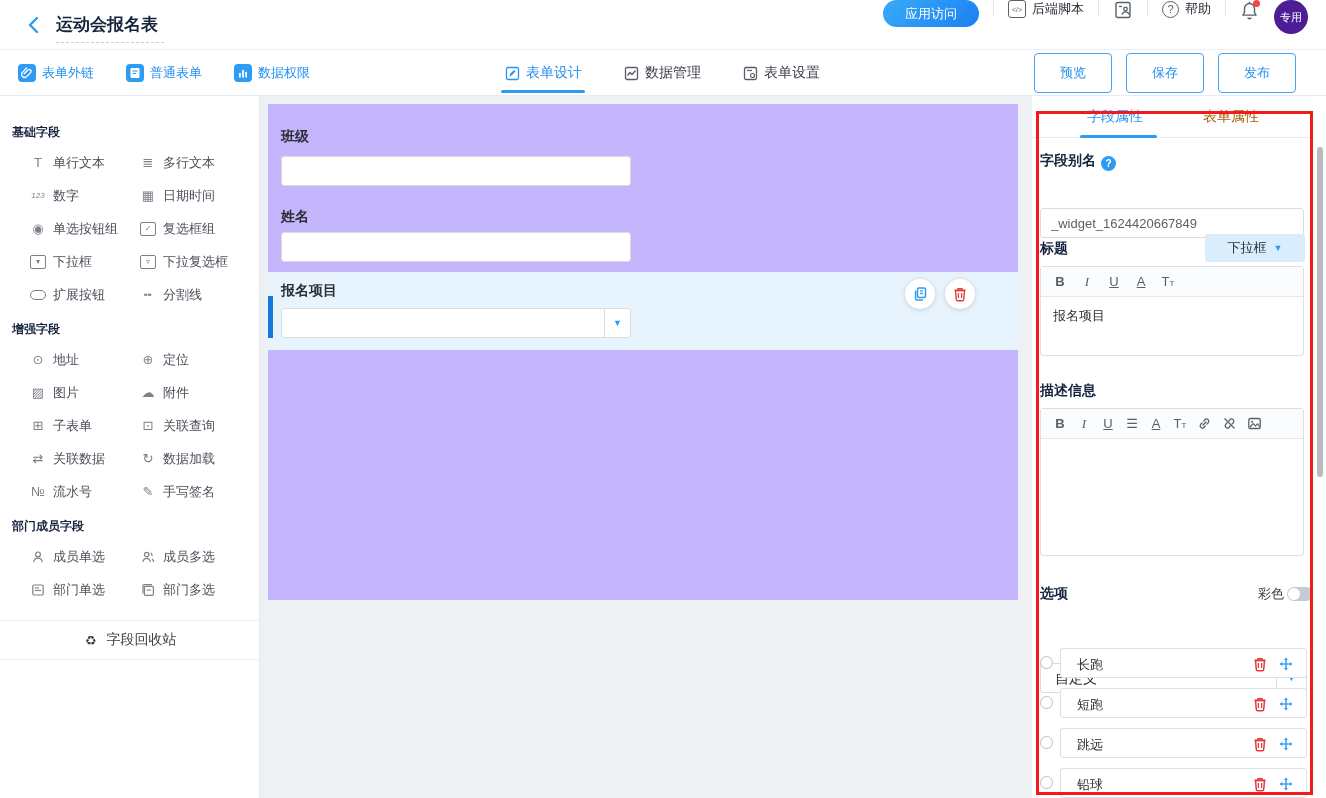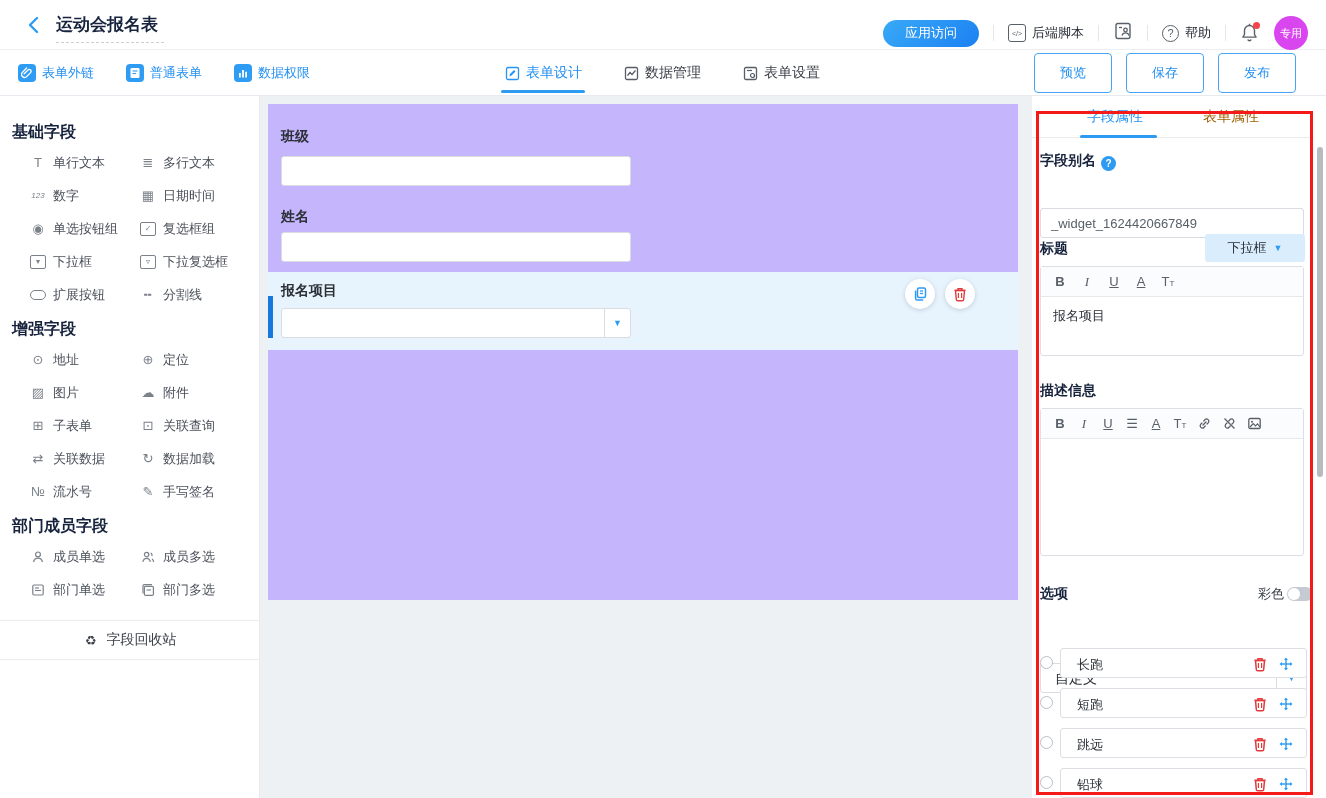--- a/index.html
+++ b/index.html
@@ -4,45 +4,45 @@
 <style>
   * { margin:0; padding:0; box-sizing:border-box; }
   html,body { background:#fff; }
   body { font-family:"Liberation Sans","DejaVu Sans",sans-serif; color:#2a2f36; }
   .app { position:relative; width:1326px; height:798px; overflow:hidden; background:#eef1f4; }
 
   
   .topbar { position:absolute; left:0; top:0; width:1326px; height:50px; background:#fff; border-bottom:1px solid #eceef1; z-index:3; }
   .back { position:absolute; left:24px; top:15px; width:20px; height:20px; cursor:pointer; }
   .doc-title { position:absolute; left:56px; top:13px; font-size:17px; font-weight:bold; color:#17233d; padding:0 6px 6px 0; border-bottom:1px dashed #ccd0d6; }
-  .hdr-right { position:absolute; right:18px; top:0; height:66px; display:flex; align-items:center; gap:14px; }
+  .hdr-right { position:absolute; right:18px; top:0; height:66px; display:flex; align-items:flex-start; gap:14px; }
   .pill-btn { height:27px; padding:0 22px; border:none; border-radius:14px; background:linear-gradient(135deg,#39aaf7,#1b80f2); color:#fff; font-size:13px; cursor:pointer; }
   .hsep { width:1px; height:16px; background:#e3e6ea; }
   .hdr-item { display:flex; align-items:center; gap:6px; font-size:13px; color:#252b33; cursor:pointer; }
   .sq-icon { width:18px; height:18px; border:1.4px solid #596069; border-radius:3px; display:flex; align-items:center; justify-content:center; font-size:7px; color:#596069; letter-spacing:0; }
   .q-icon { width:17px; height:17px; border:1.4px solid #596069; border-radius:50%; display:flex; align-items:center; justify-content:center; font-size:11px; color:#596069; }
   .bell-wrap { position:relative; width:20px; height:22px; cursor:pointer; }
   .red-dot { position:absolute; right:0; top:0; width:7px; height:7px; border-radius:50%; background:#f3454a; }
-  .avatar { width:34px; height:34px; border-radius:50%; background:#d946ef; color:#fff; font-size:11px; display:flex; align-items:center; justify-content:center; cursor:pointer; }
+  .avatar { width:34px; height:34px; border-radius:50%; background:#4c1d95; color:#fff; font-size:11px; display:flex; align-items:center; justify-content:center; cursor:pointer; }
 
   
   .toolbar2 { position:absolute; left:0; top:50px; width:1326px; height:46px; background:#fff; border-bottom:1px solid #e7eaee; z-index:2; }
   .t2-left { position:absolute; left:18px; top:0; height:46px; display:flex; align-items:center; gap:32px; }
   .t2-item { display:flex; align-items:center; gap:6px; font-size:13px; color:#2490f2; cursor:pointer; }
   .blue-sq { width:18px; height:18px; border-radius:4px; background:#2f9cf4; display:flex; align-items:center; justify-content:center; }
   .t2-tabs { position:absolute; left:505px; top:0; height:46px; display:flex; align-items:center; gap:42px; }
   .t2-tab { position:relative; display:flex; align-items:center; gap:6px; font-size:14px; color:#3a3f47; cursor:pointer; height:46px; }
   .t2-tab.active { color:#2490f2; }
   .t2-tab.active .underline { position:absolute; left:-4px; bottom:3px; width:84px; height:3px; border-radius:2px; background:#2e9bf3; }
   .t2-actions { position:absolute; right:30px; top:0; height:46px; display:flex; align-items:center; gap:14px; }
   .ghost-btn { width:78px; height:40px; background:#fff; border:1px solid #47a4f5; border-radius:4px; color:#2490f2; font-size:13px; cursor:pointer; }
 
   
   .sidebar { position:absolute; left:0; top:96px; width:260px; height:702px; background:#fff; border-right:1px solid #e9ebee; padding-top:18px; z-index:1; }
-  .sb-h { margin:8px 0 4px 12px; font-size:16px; font-weight:bold; color:#17233d; line-height:20px; }
+  .sb-h { margin:8px 0 4px 12px; font-size:12px; font-weight:bold; color:#17233d; line-height:20px; }
   .sb-grid { display:grid; grid-template-columns:110px 110px; margin-left:30px; }
   .sb-item { height:33px; display:flex; align-items:center; gap:7px; font-size:13px; color:#4a4f59; cursor:pointer; }
   .ic { width:16px; display:inline-flex; align-items:center; justify-content:center; color:#7b8189; font-size:13px; flex:0 0 16px; }
   .ic-txt { font-size:8px; letter-spacing:0;font-style:italic; }
   .ic-box { width:14px; height:14px; border:1.2px solid #7b8189; border-radius:2px; font-size:8px; }
   .ic-pill { width:16px; height:10px; border:1.2px solid #7b8189; border-radius:5px; }
   .recycle-row { margin-top:14px; height:40px; border-top:1px solid #ebedf0; border-bottom:1px solid #ebedf0; display:flex; align-items:center; justify-content:center; gap:8px; font-size:14px; color:#3a3f47; cursor:pointer; }
 
   
   .canvas { position:absolute; left:268px; top:104px; width:750px; height:496px; background:#c4b5fd; }

